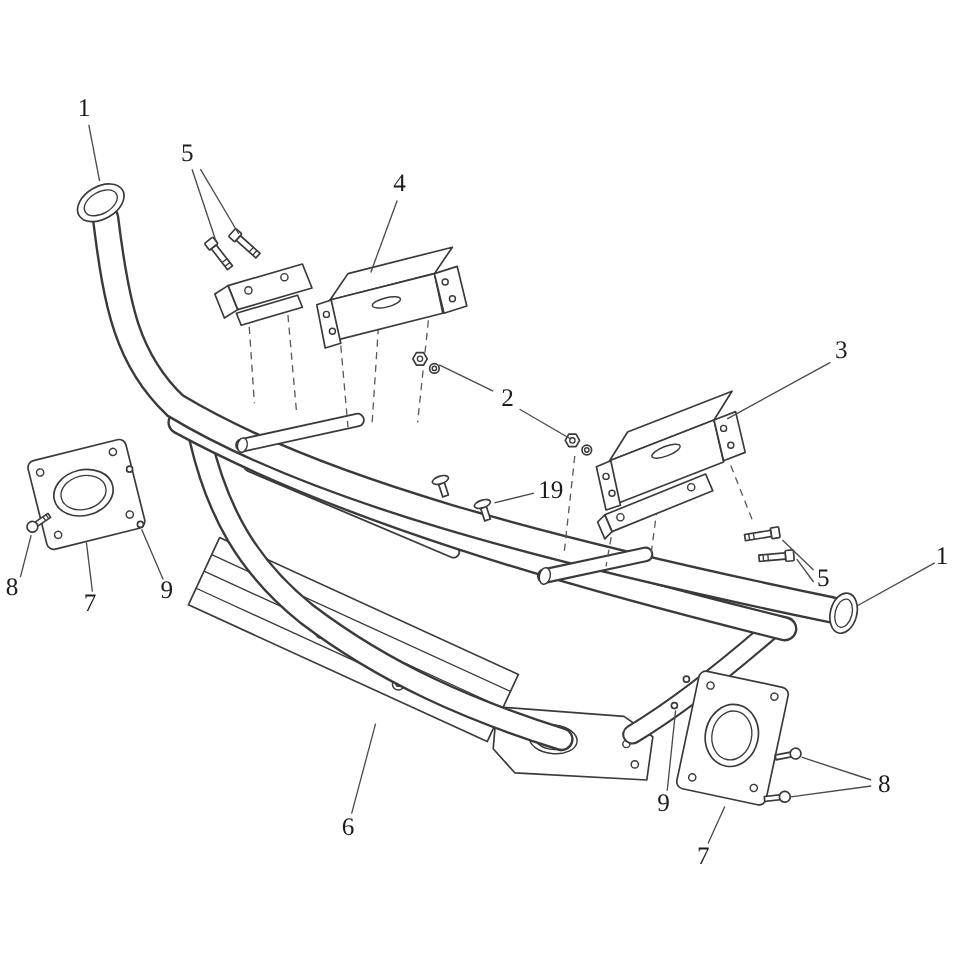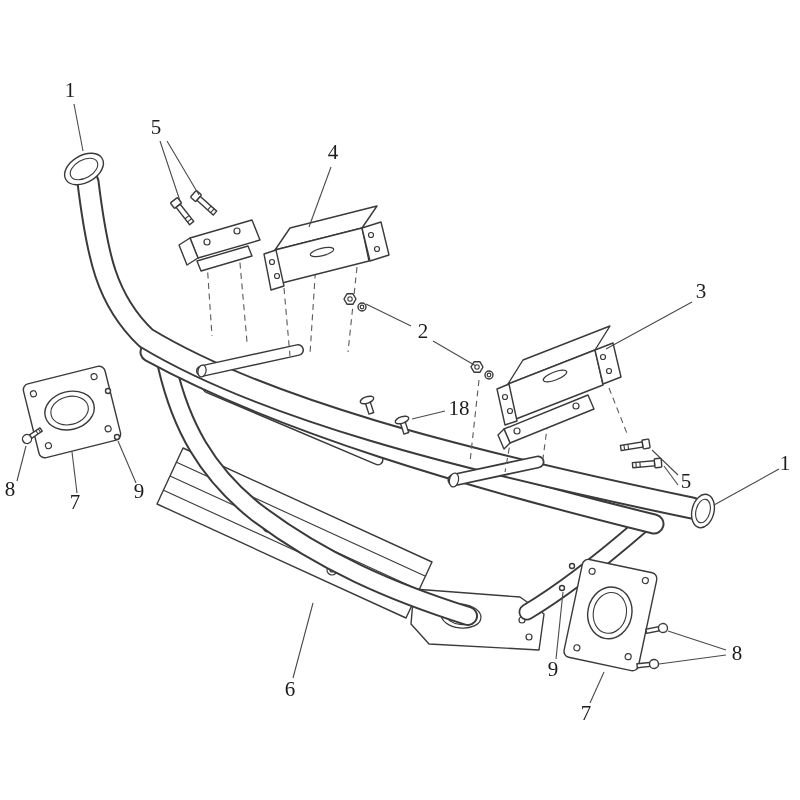--- a/index.html
+++ b/index.html
@@ -250,21 +250,21 @@
     <line class="leader" x1="726" y1="650" x2="668" y2="631"></line>
     <line class="leader" x1="726" y1="655" x2="659" y2="664"></line>
   </g>
 </svg>
 
 <div class="callout" style="left:57px;top:76px">1</div>
 <div class="callout" style="left:143px;top:113px">5</div>
 <div class="callout" style="left:320px;top:138px">4</div>
 <div class="callout" style="left:410px;top:317px">2</div>
 <div class="callout" style="left:688px;top:277px">3</div>
-<div class="callout" style="left:446px;top:394px">18</div>
+<div class="callout" style="left:446px;top:394px">19</div>
 <div class="callout" style="left:673px;top:467px">5</div>
 <div class="callout" style="left:772px;top:449px">1</div>
 <div class="callout" style="left:-3px;top:475px">8</div>
 <div class="callout" style="left:62px;top:488px">7</div>
 <div class="callout" style="left:126px;top:477px">9</div>
 <div class="callout" style="left:277px;top:675px">6</div>
 <div class="callout" style="left:540px;top:655px">9</div>
 <div class="callout" style="left:573px;top:699px">7</div>
 <div class="callout" style="left:724px;top:639px">8</div>
 

